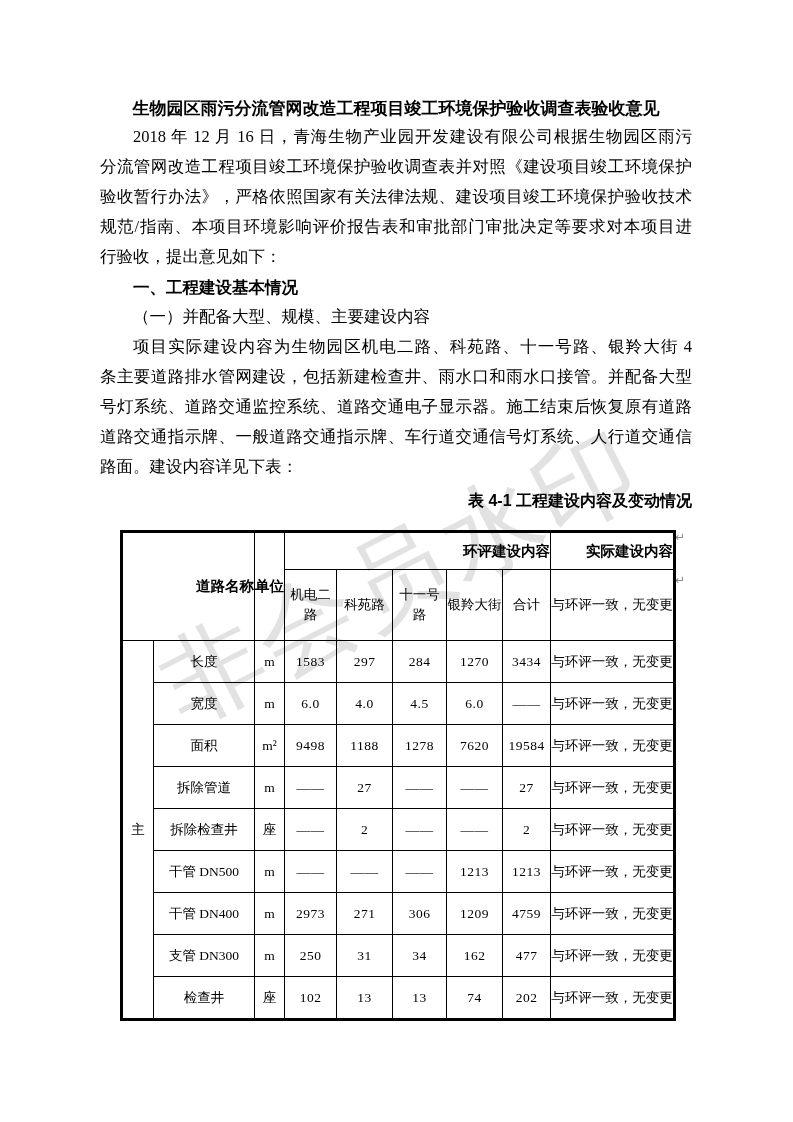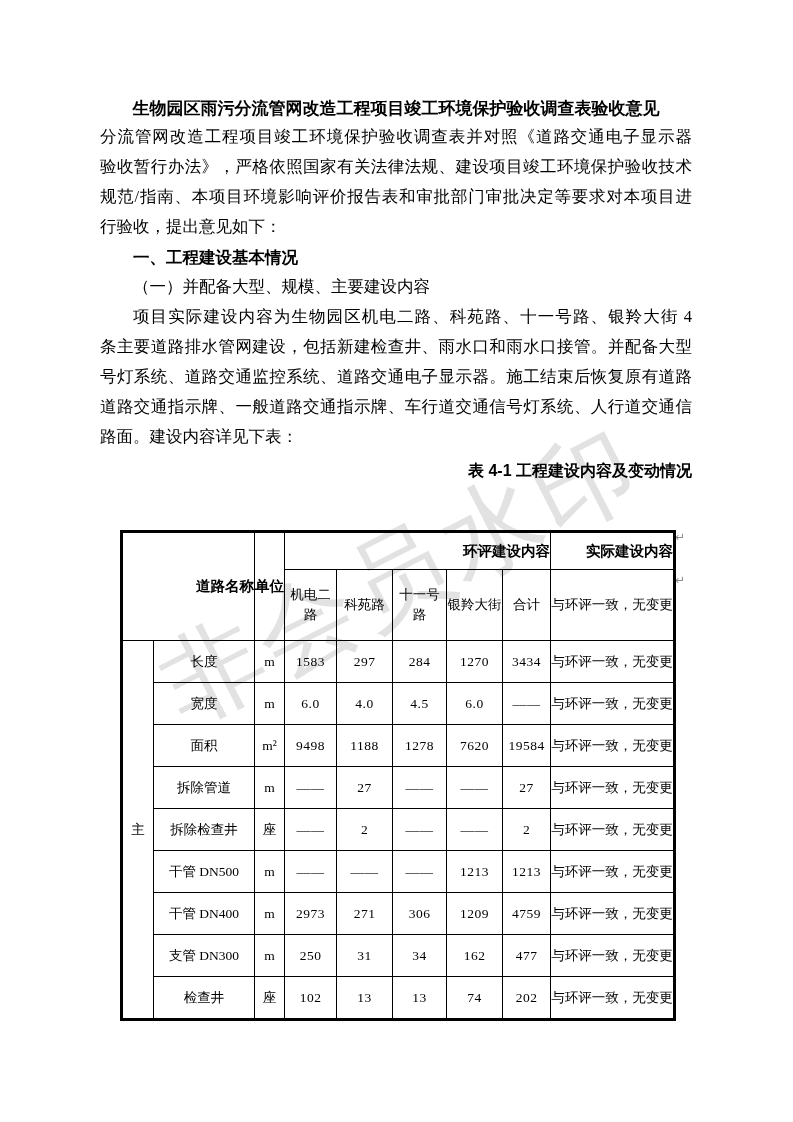--- a/index.html
+++ b/index.html
@@ -70,21 +70,22 @@
 </head>
 <body>
 
 <div class="page">
 
   <div class="watermark" style="color: rgb(226, 226, 226);">非会员水印</div>
 
   <div class="content">
     <div class="doc-title">生物园区雨污分流管网改造工程项目竣工环境保护验收调查表验收意见</div>
     <div class="para">
-        <div class="line">分流管网改造工程项目竣工环境保护验收调查表并对照《道路交通电子显示器</div>
+        <div class="line first">2018 年 12 月 16 日，青海生物产业园开发建设有限公司根据生物园区雨污</div>
+        <div class="line">分流管网改造工程项目竣工环境保护验收调查表并对照《建设项目竣工环境保护</div>
         <div class="line">验收暂行办法》，严格依照国家有关法律法规、建设项目竣工环境保护验收技术</div>
         <div class="line">规范/指南、本项目环境影响评价报告表和审批部门审批决定等要求对本项目进</div>
         <div class="line last">行验收，提出意见如下：</div>
       </div>
     <div class="h1">一、工程建设基本情况</div>
     <div class="h2">（一）并配备大型、规模、主要建设内容</div>
     <div class="para">
         <div class="line first">项目实际建设内容为生物园区机电二路、科苑路、十一号路、银羚大街 4</div>
         <div class="line">条主要道路排水管网建设，包括新建检查井、雨水口和雨水口接管。并配备大型</div>
         <div class="line">号灯系统、道路交通监控系统、道路交通电子显示器。施工结束后恢复原有道路</div>

